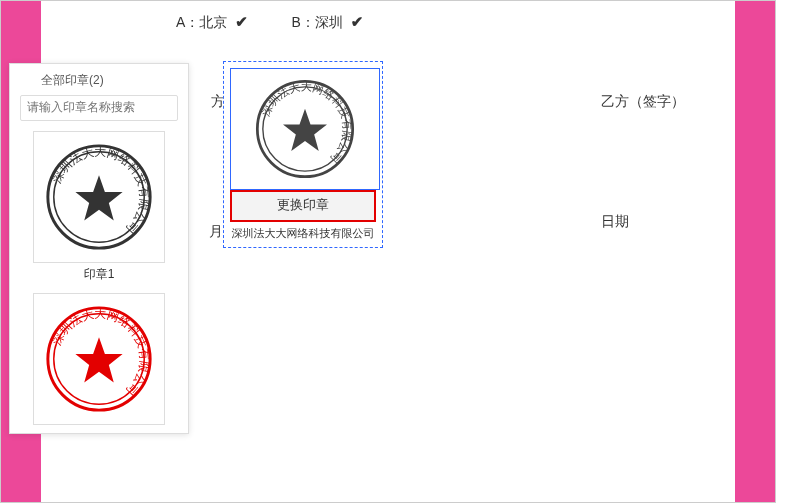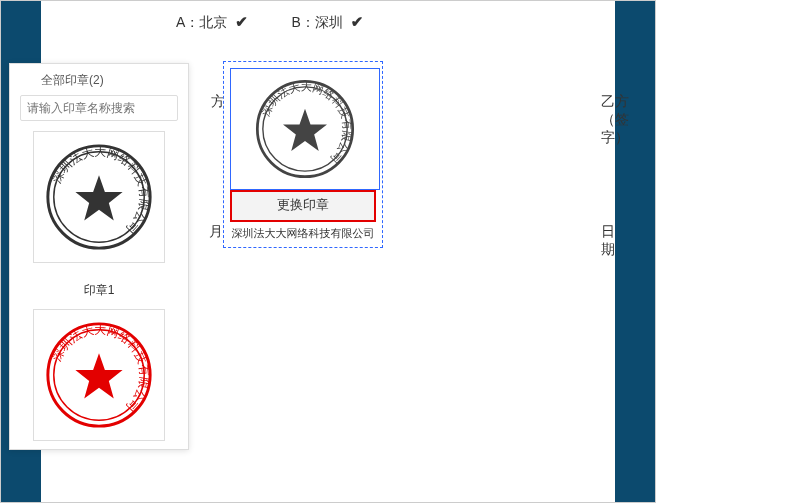--- a/index.html
+++ b/index.html
@@ -1,50 +1,50 @@
 <!DOCTYPE html>
 <html><head>
 <meta charset="utf-8">
 <style>
 body { margin:0; font-family:"Microsoft YaHei",Arial,sans-serif; font-size:13px; color:#333; background:#fff; }
-.page { position:relative; width:656px; height:503px; background:#0c4a6e; border:1px solid #ccc; box-sizing:border-box; }
+.page { position:relative; width:776px; height:503px; background:#ec4899; border:1px solid #ccc; box-sizing:border-box; }
 .doc { position:absolute; left:40px; top:0; right:40px; bottom:0; background:#fff; }
 .line { position:absolute; left:135px; font-size:14px; color:#333; }
 .opt { display:inline-block; margin-right:40px; }
 .check { font-weight:900; font-size:15px; }
 .right-col { position:absolute; left:560px; font-size:14px; }
 .seal-box { position:absolute; left:182px; top:60px; width:160px; border:1px dashed #2f67ff; padding:6px; background:#fff; box-sizing:border-box; }
 .seal-img { width:148px; height:120px; border:1.5px solid #2f67ff; display:flex; align-items:center; justify-content:center; background:#fff; }
 .btn-change { border:2px solid #e30000; background:#f3f3f3; height:28px; line-height:26px; text-align:center; font-size:13px; color:#333; cursor:pointer; }
 .seal-caption { text-align:center; font-size:11px; color:#333; margin-top:4px; }
 .left-cap { position:absolute; left:170px; top:92px; font-size:14px; }
 .left-cap2 { position:absolute; left:168px; top:222px; font-size:14px; }
 .panel { position:absolute; left:8px; top:62px; width:180px; background:#fff; border:1px solid #ddd; box-shadow:0 1px 6px rgba(0,0,0,0.12); padding:8px 10px; box-sizing:border-box; }
 .panel-title { font-size:12px; color:#555; margin-bottom:6px;margin-left:21px; }
-.search { width:100%; height:26px; border:1px solid #ddd; border-radius:2px; padding:0 6px; font-size:12px; color:#888; box-sizing:border-box; }
+.search { width:100%; height:26px; border:1px solid #ddd; border-radius:2px; padding:0 6px; font-size:12px; color:#888; box-sizing:border-box;font-family:Liberation Mono, monospace; }
 .item { text-align:center; margin-top:10px; }
 .item-img { width:130px; height:130px; border:1px solid #ddd; margin:0 auto; display:flex; align-items:center; justify-content:center; background:#fff; }
-.item-label { font-size:12px; color:#333; margin-top:20px; line-height:1.3; }
+.item-label { font-size:12px; color:#333; margin-top:4px; line-height:1.3; }
 svg { display:block; }
 </style>
 </head>
 <body>
 <div class="page">
   <div class="doc">
 
     <div class="line" style="top:12px;">
       <span class="opt"><span>A：北京</span>&nbsp;&nbsp;<span class="check">✔</span></span>
       <span class="opt"><span>B：深圳</span>&nbsp;&nbsp;<span class="check">✔</span></span>
     </div>
 
     <div class="left-cap">方</div>
     <div class="left-cap2">月</div>
 
     <div class="right-col" style="top:92px;text-align:center;">乙方（签字）</div>
-    <div class="right-col" style="top:222px;font-family:Liberation Mono, monospace;">日期</div>
+    <div class="right-col" style="top:212px;font-family:Liberation Mono, monospace;">日期</div>
 
     <div class="seal-box">
       <div class="seal-img">
         <svg width="120" height="110" viewBox="0 0 120 120">
           <defs>
               <path id="arc0" d="M18,60a42,42 0 1,1 84,0a42,42 0 1,1 -84,0"></path>
             </defs>
           <circle cx="60" cy="60" r="52" fill="none" stroke="#444" stroke-width="3"></circle>
           <circle cx="60" cy="60" r="46" fill="none" stroke="#444" stroke-width="1.5"></circle>
           <text font-size="12" fill="#444"><textPath href="#arc0" startOffset="5%">深圳法大大网络科技有限公司</textPath></text>

